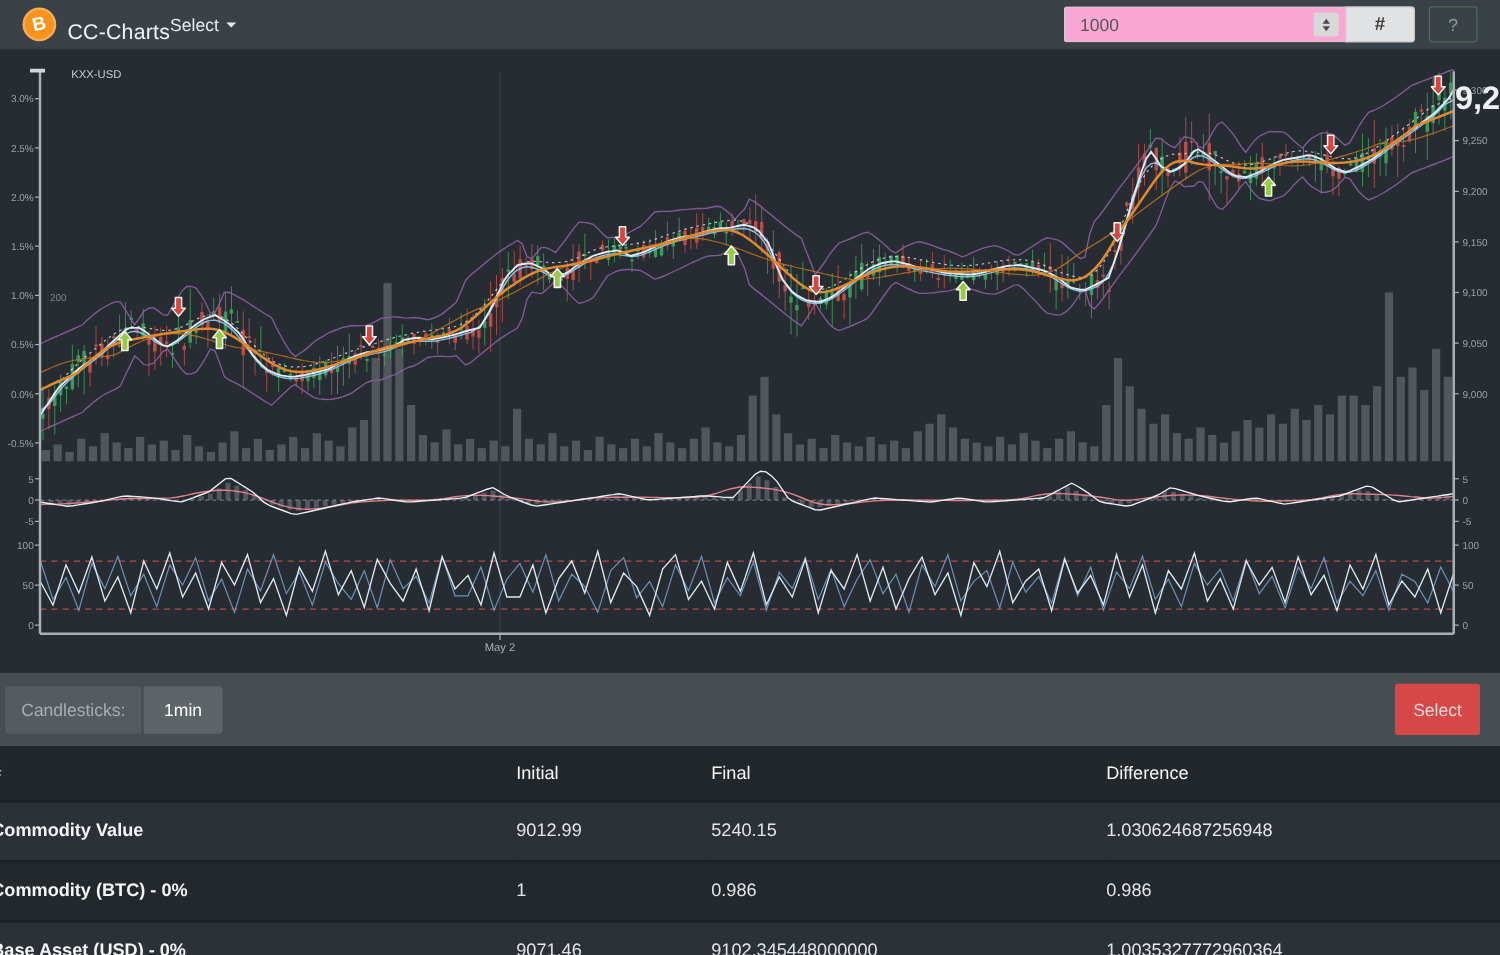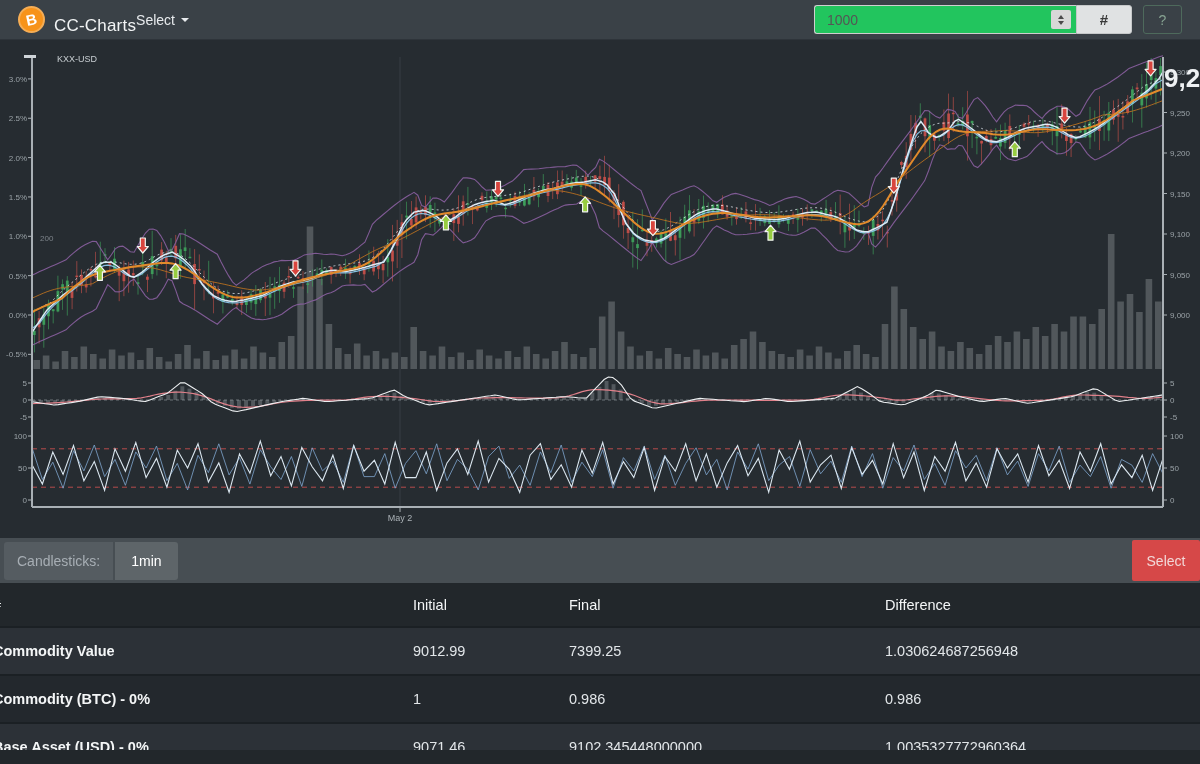--- a/index.html
+++ b/index.html
@@ -21,23 +21,23 @@
     display:inline-flex; align-items:center; justify-content:center;
     margin:0 9px 0 10px;
   }
   .logo-b { color:#fff; font-weight:bold; font-size:15px; transform:rotate(-12deg); display:inline-block; }
   .brand-name { color:#f2f4f5; font-size:17px; letter-spacing:0.2px;margin-top:13px; }
   .nav-select { color:#e8ebee; font-size:14px; display:flex; align-items:center; gap:6px; cursor:pointer; }
   .caret { width:0; height:0; border-left:4px solid transparent; border-right:4px solid transparent; border-top:4px solid #e8ebee; display:inline-block; }
   .nav-right { margin-left:auto; display:flex; align-items:center; }
   .input-wrap { display:flex; position:relative; }
   .amount-input {
-    width:262px; height:29px; border:1px solid #cfcfcf; border-right:none;
+    width:225px; height:29px; border:1px solid #cfcfcf; border-right:none;
     border-radius:3px 0 0 3px; padding:0 46px 0 12px;
-    font-size:14px; color:#555; background:#22c55e; outline:none;
+    font-size:14px; color:#555; background:#f9a8d4; outline:none;
     font-family:"Liberation Sans", sans-serif;
   }
   .spinner {
     position:absolute; right:61px; top:5px; width:20px; height:19px;
     background:#d8d8d8; border-radius:2px; display:flex; flex-direction:column;
     align-items:center; justify-content:center; gap:2px; cursor:pointer;
   }
   .tri-up { width:0; height:0; border-left:3px solid transparent; border-right:3px solid transparent; border-bottom:4px solid #4a4a4a; }
   .tri-down { width:0; height:0; border-left:3px solid transparent; border-right:3px solid transparent; border-top:4px solid #4a4a4a; }
   .hash-btn {
@@ -49,21 +49,21 @@
     margin-left:11px; margin-right:10px; width:39px; height:29px;
     background:transparent; border:1px solid #4e6a5c; border-radius:3px;
     color:#87a392; font-size:14px; cursor:pointer;
     font-family:"Liberation Sans", sans-serif;
   }
   
   .chart-area { height:498px; background:#262c31; position:relative; }
   #chart-svg { display:block; width:1200px; height:498px; }
   #chart-svg text { font-family:"Liberation Sans", sans-serif; }
   
-  .toolbar { height:45px; background:#474e53; display:flex; align-items:center; padding:0 0 0 4px; }
+  .toolbar { height:59px; background:#474e53; display:flex; align-items:center; padding:0 16px 0 4px; }
   .chip { background:#555c61; color:#a7aeb4; font-size:14px; padding:11px 13px; border-radius:3px 0 0 3px; }
   .interval-btn {
     background:#5e6569; color:#ffffff; font-size:14px; padding:11px 16px;
     border:none; border-radius:0 3px 3px 0; margin-left:2px; cursor:pointer;
     font-family:"Liberation Sans", sans-serif;
   }
   .reset-btn {
     margin-left:auto; background:#d64848; color:#f2d7d7; border:none;
     width:68px; height:41px; font-size:14px; border-radius:2px; cursor:pointer;
     font-family:"Liberation Sans", sans-serif;
@@ -985,21 +985,21 @@
           <th>#</th>
           <th>Initial</th>
           <th>Final</th>
           <th>Difference</th>
         </tr>
       </thead>
       <tbody>
         <tr>
           <td>Commodity Value</td>
           <td>9012.99</td>
-          <td>7399.25</td>
+          <td>5240.15</td>
           <td>1.030624687256948</td>
         </tr>
         <tr>
           <td>Commodity (BTC) - 0%</td>
           <td>1</td>
           <td>0.986</td>
           <td>0.986</td>
         </tr>
         <tr>
           <td>Base Asset (USD) - 0%</td>

